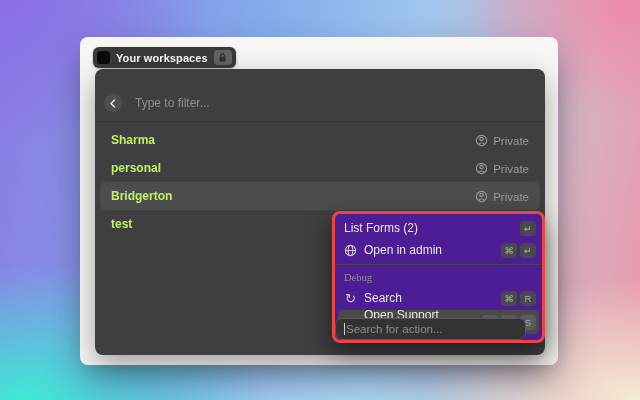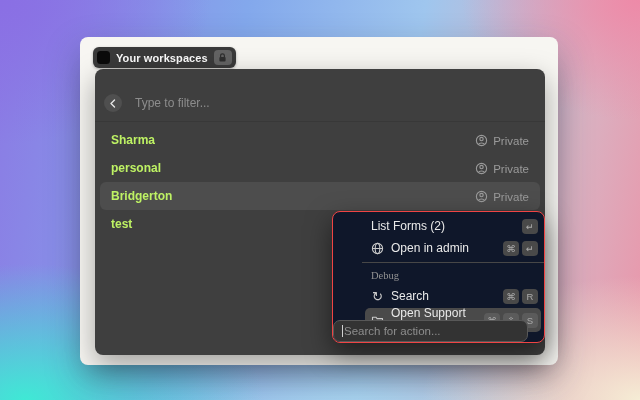--- a/index.html
+++ b/index.html
@@ -61,24 +61,23 @@
     display:flex; align-items:center; justify-content:space-between;
   }
   .row.selected{ background:#4d4d4d; }
   .row .name{ font-size:12px; font-weight:600; color:#bef264; }
   .row .meta{ display:flex; align-items:flex-end; gap:5px; color:#9a9a9a; font-size:11.5px; }
   .row .meta svg{ display:block; }
 
   
   .popup{
     position:absolute; left:237px; top:142px; width:213px; height:132px;
-    background:#0f172a; border:1px solid #ef4444; border-radius:8px;
+    background:#4c1d95; border:3px solid #ef4444; border-radius:8px;
     box-shadow:0 10px 26px rgba(0,0,0,.5);
     overflow:hidden;
-    padding-left:29px;
   }
   .popup-inner{ padding-top:3px; }
   .menu-row{
     height:22px; display:flex; align-items:center; gap:7px;
     padding:0 6px 0 9px; font-size:12px; color:#e9e9e9; font-weight:500;
   }
   .menu-row.tall{ height:24px; }
   .menu-row.selected{ background:#4a4a4a; border-radius:5px; margin:0 3px; padding:0 3px 0 6px; }
   .menu-row .micon{ width:13px; display:flex; align-items:center; justify-content:center; color:#c9c9c9; flex:none; }
   .menu-row .glyph-icon{ font-size:13px; line-height:13px; color:#c9c9c9; }

